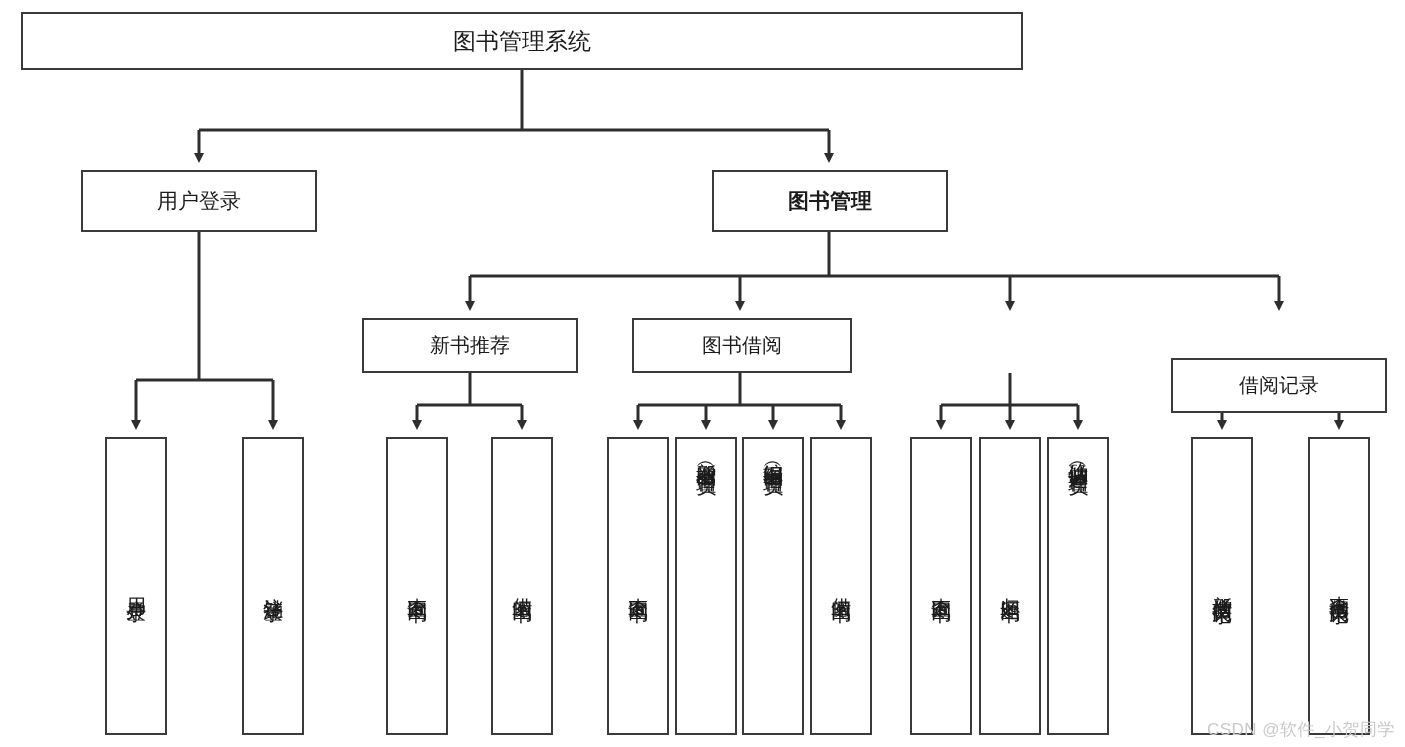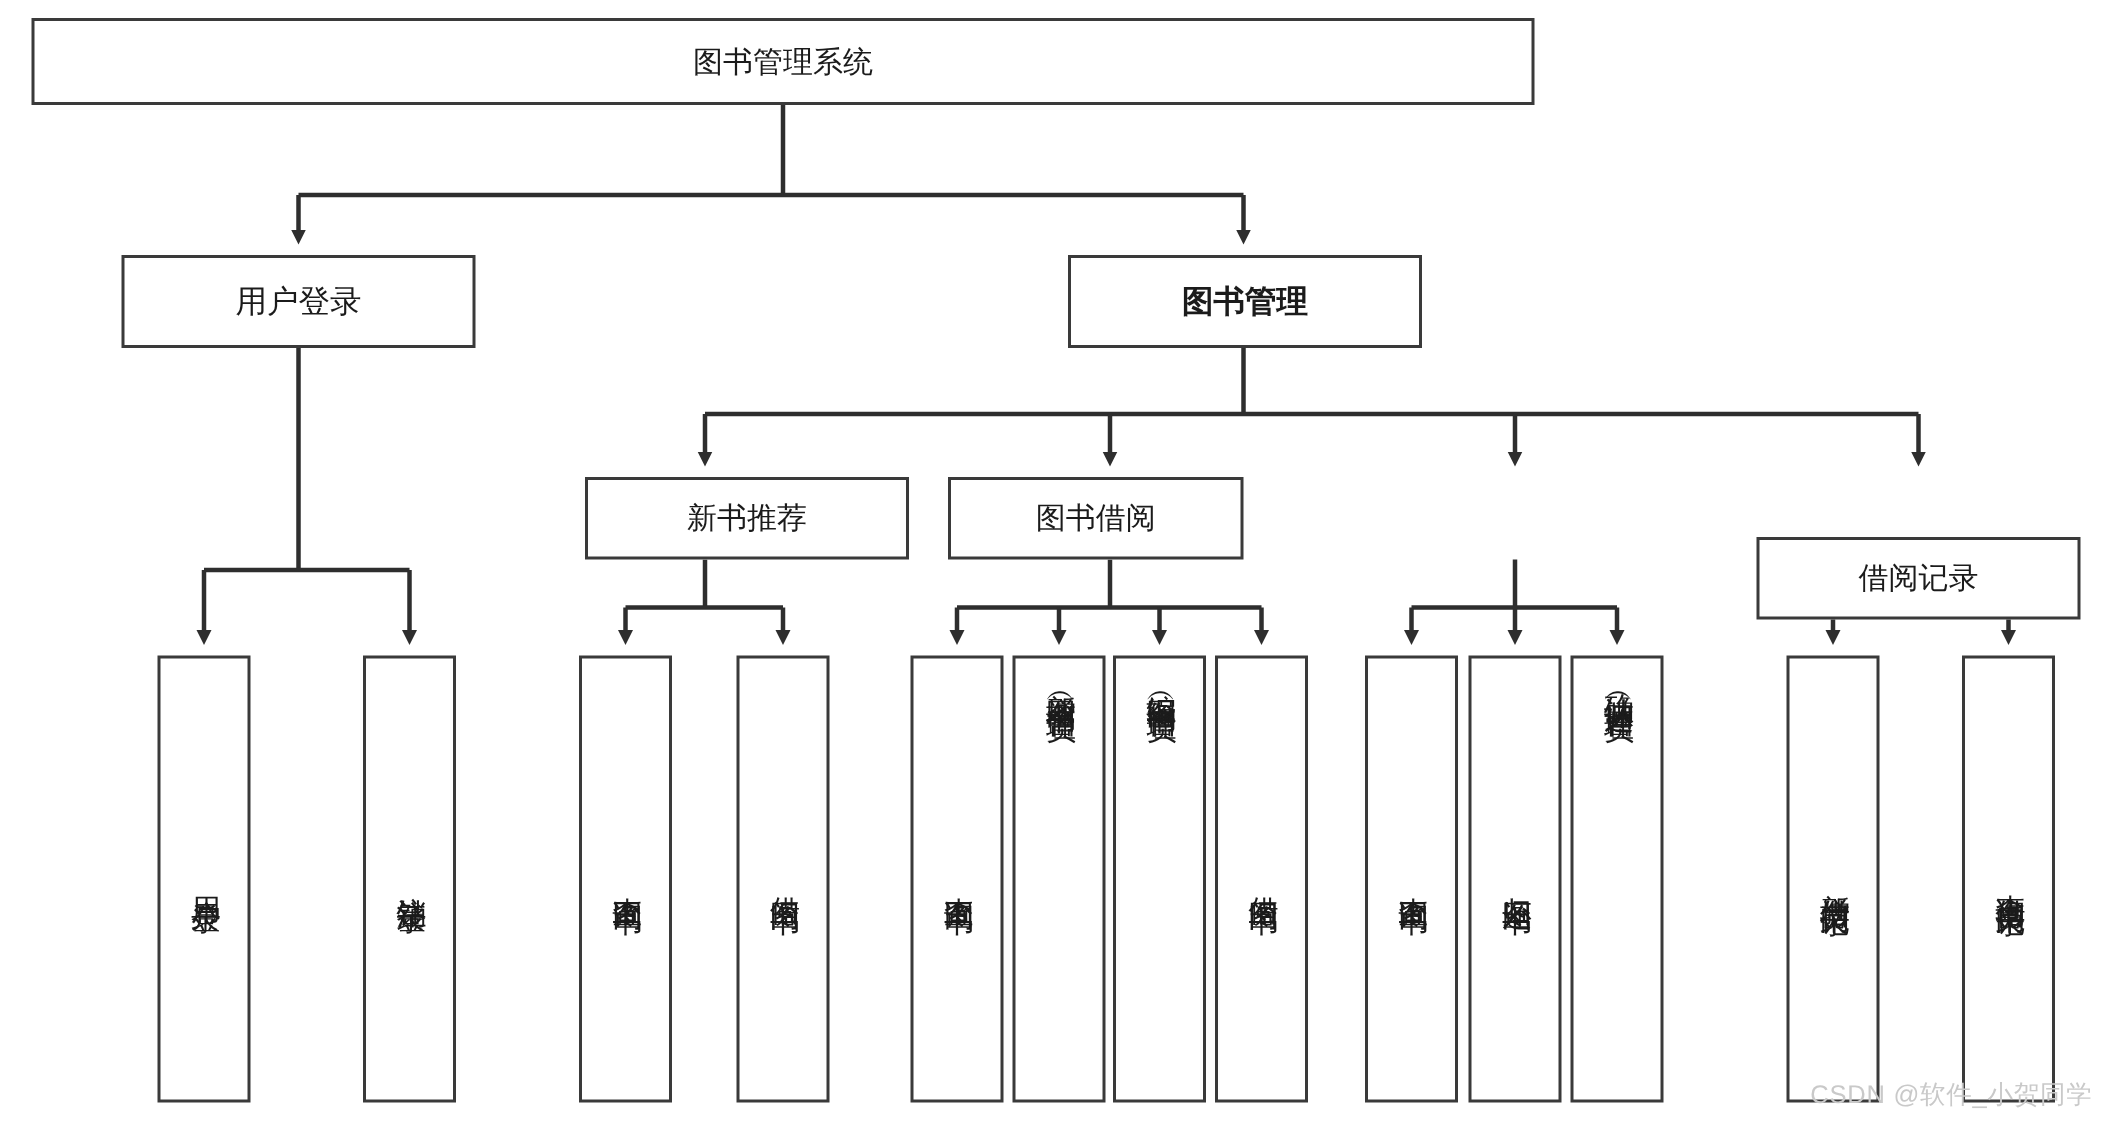--- a/index.html
+++ b/index.html
@@ -30,21 +30,21 @@
     box-sizing: border-box;
     background: #ffffff;
     border: 2px solid #3a3a3a;
     display: flex;
     align-items: center;
     justify-content: center;
     color: #1b1b1b;
     z-index: 2;
   }
   .node.root {
-    font-size: 20px;
+    font-size: 23px;
   }
   .node.lvl2 {
     font-size: 21px;
   }
   .node.lvl3 {
     font-size: 20px;
   }
   .node.leaf {
     font-size: 20px;
     align-items: flex-start;
@@ -131,24 +131,24 @@
     <span>图书管理系统</span>
   </div>
 
   <div class="node lvl2" style="left:81px; top:170px; width:236px; height:62px;">
     <span>用户登录</span>
   </div>
   <div class="node lvl2" style="left:712px; top:170px; width:236px; height:62px;font-weight:bold;">
     <span>图书管理</span>
   </div>
 
-  <div class="node lvl3" style="left:362px; top:318px; width:216px; height:55px;margin-left:28px;">
+  <div class="node lvl3" style="left:362px; top:318px; width:216px; height:55px;">
     <span>新书推荐</span>
   </div>
-  <div class="node lvl3" style="left:632px; top:318px; width:197px; height:55px;">
+  <div class="node lvl3" style="left:632px; top:318px; width:220px; height:55px;">
     <span>图书借阅</span>
   </div>
   <div class="node lvl3" style="left:1171px; top:318px; width:216px; height:55px;margin-top:40px;">
     <span>借阅记录</span>
   </div>
 
   <div class="node leaf centered" style="left:105px; top:437px; width:62px; height:298px;">
     <span class="vtext">用户登录</span>
   </div>
   <div class="node leaf centered" style="left:242px; top:437px; width:62px; height:298px;">

